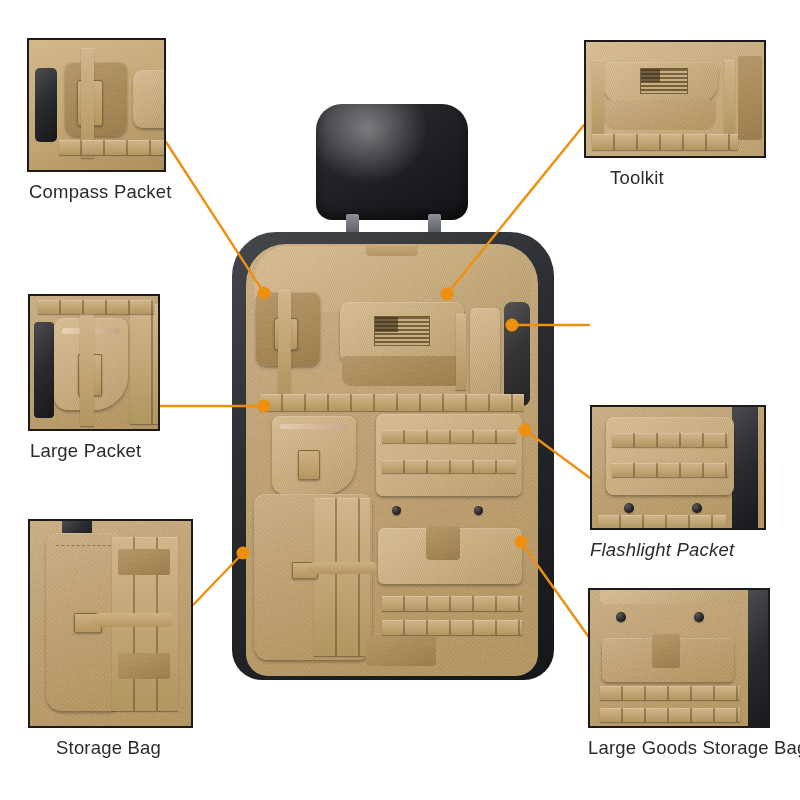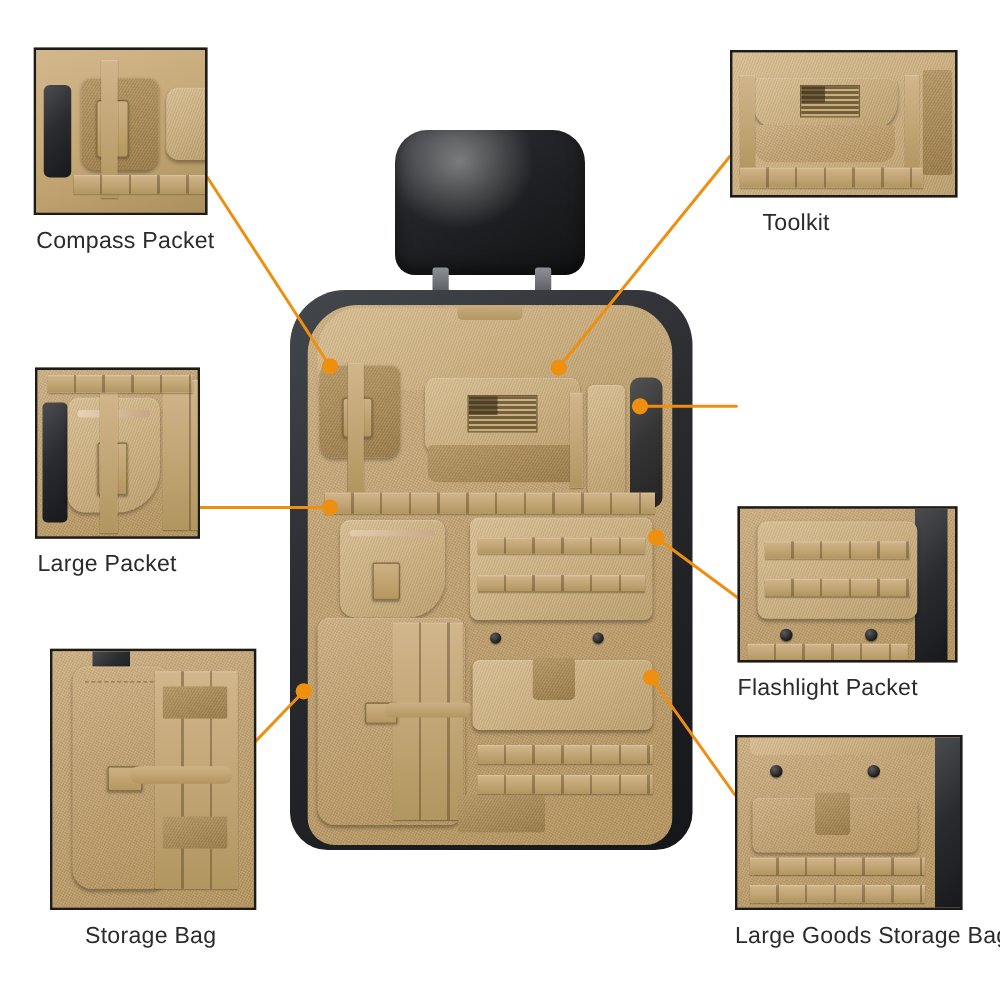--- a/index.html
+++ b/index.html
@@ -299,24 +299,24 @@
     <div class="thumb-frame" style="height:125px;">
       <div class="thumb-inner tan"></div>
       <div class="blk" style="position:absolute;left:140px;top:0;width:26px;height:125px;"></div>
       <div class="flap tan-lt" style="left:14px;top:10px;width:128px;height:78px;border-radius:8px;"></div>
       <div class="webbing" style="left:20px;top:26px;width:116px;height:14px;"></div>
       <div class="webbing" style="left:20px;top:56px;width:116px;height:14px;"></div>
       <div class="grommet" style="left:32px;top:96px;width:10px;height:10px;"></div>
       <div class="grommet" style="left:100px;top:96px;width:10px;height:10px;"></div>
       <div class="webbing" style="left:6px;top:108px;width:128px;height:14px;"></div>
     </div>
-    <div class="callout-label label-right" style="padding-left:0px;">Flashlight Packet</div>
-  </div>
-
-  <div class="callout" id="c-storage" style="left:28px;top:519px;width:165px;margin-left:12px;">
+    <div class="callout-label label-right" style="padding-left:0px;font-style:italic;">Flashlight Packet</div>
+  </div>
+
+  <div class="callout" id="c-storage" style="left:28px;top:519px;width:165px;">
     <div class="thumb-frame" style="height:209px;">
       <div class="thumb-inner tan"></div>
       <div class="blk" style="position:absolute;left:32px;top:0;width:30px;height:26px;"></div>
       <div class="flap tan" style="left:16px;top:12px;width:78px;height:178px;border-radius:12px 12px 16px 16px;"></div>
       <div class="stitch" style="left:26px;top:24px;width:60px;"></div>
       <div class="webbing" style="left:82px;top:16px;width:66px;height:174px;"></div>
       <div class="tan-dk" style="position:absolute;left:88px;top:28px;width:52px;height:26px;border-radius:2px;"></div>
       <div class="tan-dk" style="position:absolute;left:88px;top:132px;width:52px;height:26px;border-radius:2px;"></div>
       <div class="buckle" style="left:44px;top:92px;width:26px;height:18px;"></div>
       <div style="position:absolute;left:62px;top:92px;width:82px;height:14px;border-radius:7px;background:linear-gradient(180deg,#d0b386,#b2955e);"></div>

